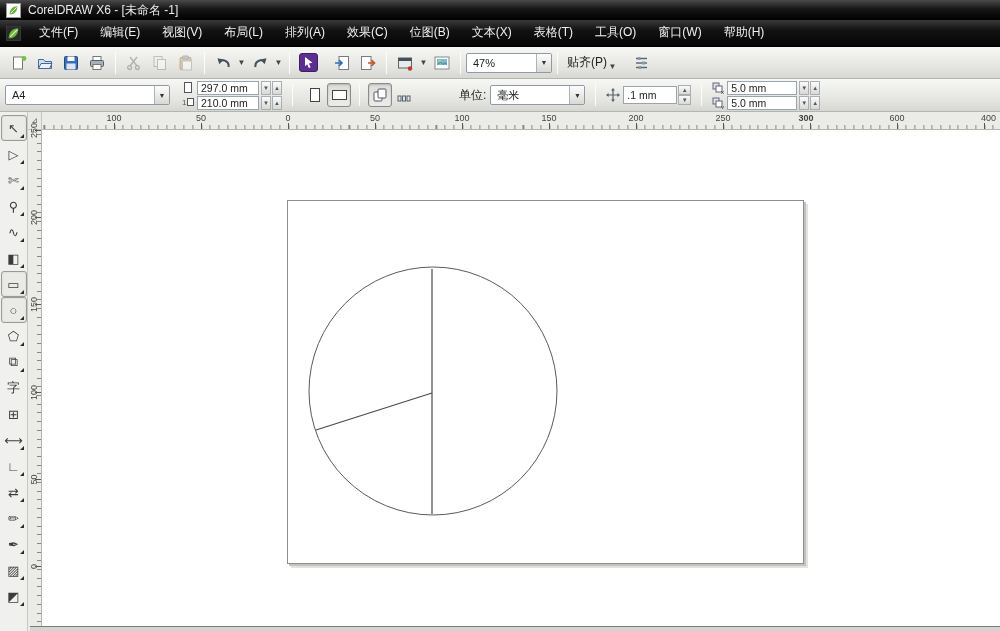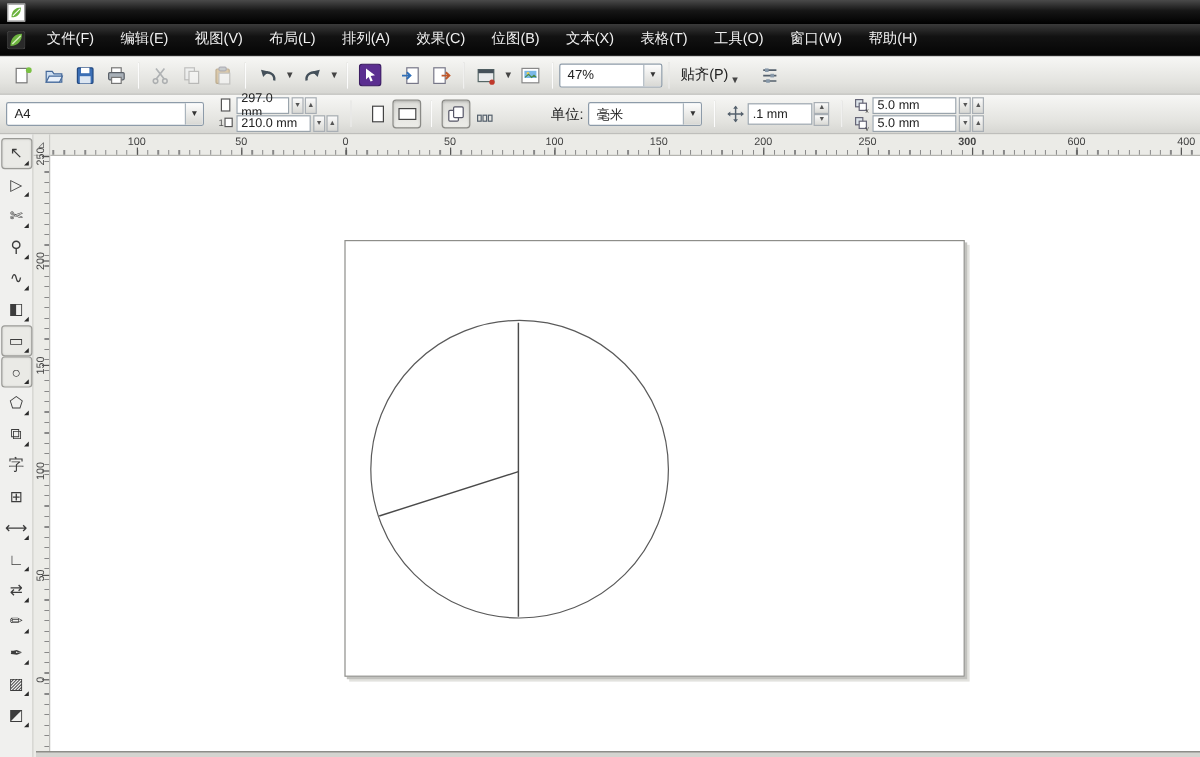--- a/index.html
+++ b/index.html
@@ -109,20 +109,21 @@
 
 <div class="app">
 
   <div class="titlebar">
     <span class="tb-logo">
       <svg width="11" height="11" viewBox="0 0 14 14">
           <path d="M2 12 C2 5 6 1.5 12 1.5 C12 8 8.5 12 2 12 Z" fill="#6cb33f"></path>
           <path d="M3.5 10.5 C6 8 8 6 11 3" stroke="#fff" stroke-width="1.1" fill="none"></path>
         </svg>
     </span>
+    <span class="title-text">CorelDRAW X6 - [未命名 -1]</span>
   </div>
 
   <div class="menubar">
     <span class="mb-logo">
       <svg width="15" height="15" viewBox="0 0 14 14">
           <rect x="0" y="0" width="14" height="14" rx="2" fill="#2a2a2a" stroke="#555" stroke-width="0.6"></rect>
           <path d="M2.5 11.5 C2.5 5.5 6 2 11.5 2 C11.5 7.5 8.5 11.5 2.5 11.5 Z" fill="#6cb33f"></path>
           <path d="M4 10 C6 8 8 6 10.5 3.5" stroke="#d8f0c0" stroke-width="1" fill="none"></path>
         </svg>
     </span>
@@ -273,21 +274,21 @@
     <div class="combo" style="width:165px">
       <span class="combo-text">A4</span>
       <span class="combo-btn">▼</span>
     </div>
     <div style="width:12px"></div>
     <div class="stack">
       <div class="srow">
         <span class="pd-ico">
             <span class="pg" style="width:8px;height:11px;"></span>
           </span>
-        <div class="field" style="width:44px">297.0 mm</div>
+        <div class="field" style="width:62px">297.0 mm</div>
         <div class="hspin">
             <span>▼</span>
             <span>▲</span>
           </div>
       </div>
       <div class="srow">
         <span class="pd-ico">
             <span style="font-size:8px;color:#555;margin-right:1px;">1</span>
             <span class="pg" style="width:11px;height:8px;"></span>
           </span>

